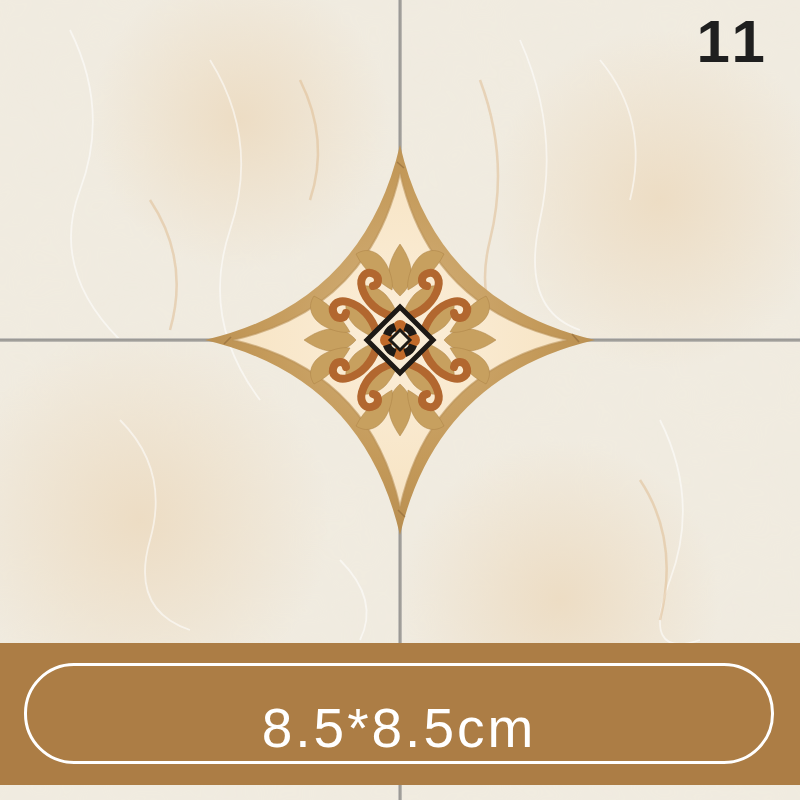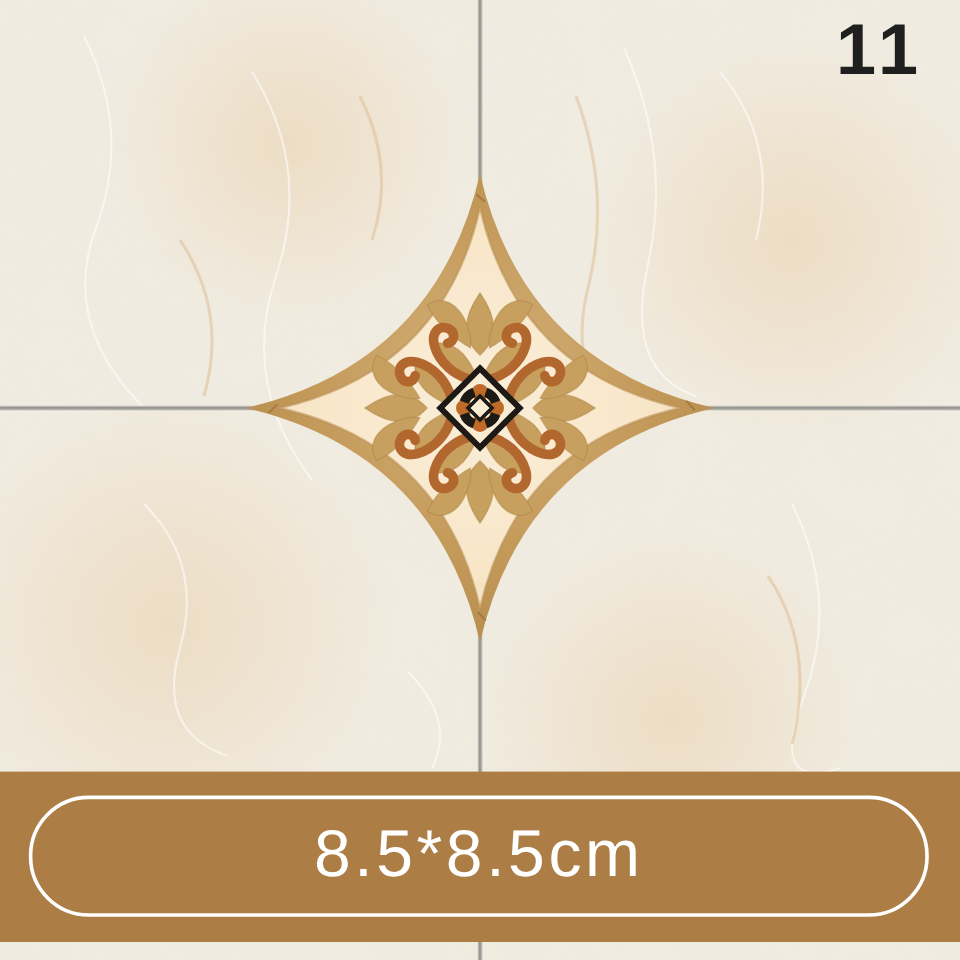--- a/index.html
+++ b/index.html
@@ -23,21 +23,21 @@
     color:var(--badge-text,#1f1f1f);
   }
   .banner{
     position:absolute;left:0;top:643px;width:800px;height:142px;z-index:3;
     background:var(--banner-background,#ac7d45);
   }
   .pill{
     position:absolute;left:24px;top:20px;width:750px;height:101px;
     box-sizing:border-box;border:3px solid var(--banner-text,#ffffff);
     border-radius:50px;
-    display:flex;justify-content:center;align-items:flex-start;column-gap:34px;
+    display:flex;justify-content:center;align-items:flex-end;column-gap:34px;
     padding-top:12px;color:var(--banner-text,#ffffff);white-space:nowrap;
   }
   .size-label{font-size:55px;letter-spacing:3px;line-height:1.2;font-weight:normal;}
   .count-label{
     font-family:"DejaVu Sans",sans-serif;font-size:64px;line-height:1.2;
     letter-spacing:-2px;
   }
   .count-inner{display:inline-block;transform:scaleX(.85);transform-origin:left bottom;}
 </style>
 </head>

